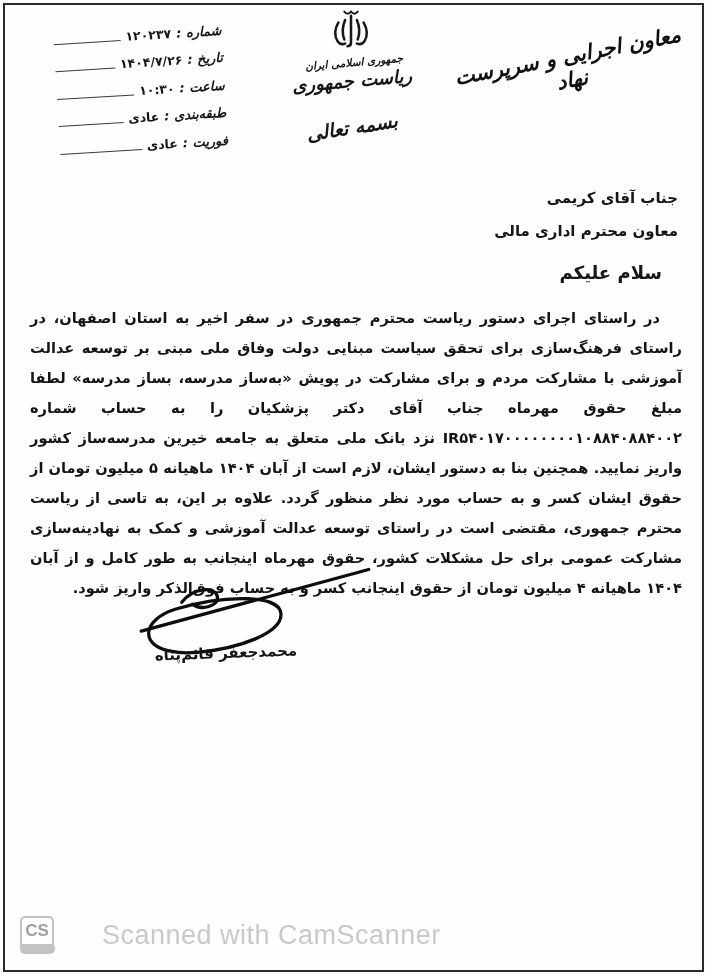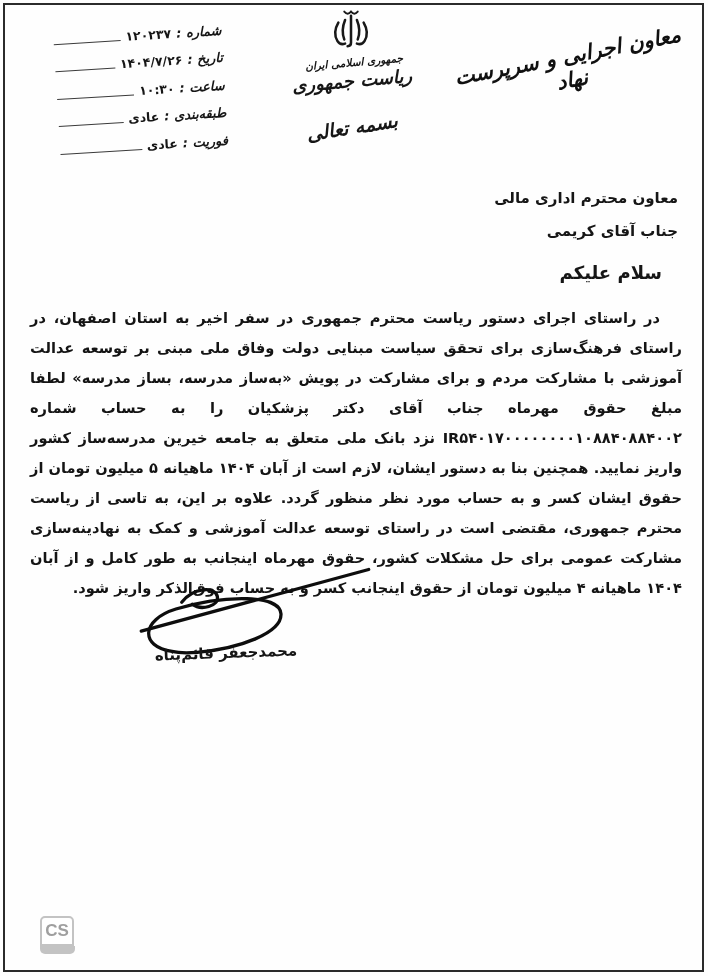--- a/index.html
+++ b/index.html
@@ -44,21 +44,21 @@
     position:absolute;right:26px;left:30px;top:288px;direction:rtl;
     font-size:14.6px;font-weight:700;line-height:30px;text-align:justify;
     text-indent:22px;color:#141414;
   }
   .body-text bdi{direction:ltr;unicode-bidi:isolate;}
   
   .signature{position:absolute;left:128px;top:556px;}
   .signer-name{position:absolute;left:146px;top:644px;width:160px;text-align:center;
     direction:rtl;font-size:15px;font-weight:700;transform:rotate(-2deg);}
   
-  .footer{position:absolute;left:40px;top:916px;height:44px;display:flex;align-items:flex-start;gap:35px;}
+  .footer{position:absolute;left:20px;top:916px;height:44px;display:flex;align-items:flex-start;gap:35px;}
   .cs-badge{width:34px;position:relative;}
   .cs-box{width:30px;height:26px;border:2.5px solid #c3c3c3;border-radius:5px 5px 0 0;
     display:flex;align-items:center;justify-content:center;
     font-family:"Liberation Sans",sans-serif;font-weight:700;font-size:17px;color:#9f9f9f;
     background:#fff;}
   .cs-bar{width:35px;height:8px;background:#c3c3c3;border-radius:0 0 5px 5px;}
   .cs-text{margin-left:13px;font-family:"Liberation Sans",sans-serif;
     font-size:27px;color:#c9c9c9;letter-spacing:0.5px;line-height:38px;}
 </style>
 </head>
@@ -107,22 +107,22 @@
       </g>
     </svg>
   </div>
   <div class="org1">جمهوری اسلامی ایران</div>
   <div class="org2">ریاست جمهوری</div>
   <div class="bismillah">بسمه تعالی</div>
 
   <div class="unit-title">معاون اجرایی و سرپرست نهاد</div>
 
   <div class="recipient">
+    <div>جناب آقای کریمی</div>
     <div>معاون محترم اداری مالی</div>
-    <div>جناب آقای کریمی</div>
   </div>
 
   <div class="salutation">سلام علیکم</div>
   <p class="body-text"><span>در راستای اجرای دستور ریاست محترم جمهوری در سفر اخیر به استان اصفهان، در راستای فرهنگ‌سازی برای تحقق سیاست مبنایی دولت وفاق ملی مبنی بر توسعه عدالت آموزشی با مشارکت مردم و برای مشارکت در پویش «به‌ساز مدرسه، بساز مدرسه» لطفا مبلغ حقوق مهرماه جناب آقای دکتر پزشکیان را به حساب شماره</span> <bdi>IR۵۴۰۱۷۰۰۰۰۰۰۰۰۱۰۸۸۴۰۸۸۴۰۰۲</bdi> <span>نزد بانک ملی متعلق به جامعه خیرین مدرسه‌ساز کشور واریز نمایید. همچنین بنا به دستور ایشان، لازم است از آبان ۱۴۰۴ ماهیانه ۵ میلیون تومان از حقوق ایشان کسر و به حساب مورد نظر منظور گردد. علاوه بر این، به تاسی از ریاست محترم جمهوری، مقتضی است در راستای توسعه عدالت آموزشی و کمک به نهادینه‌سازی مشارکت عمومی برای حل مشکلات کشور، حقوق مهرماه اینجانب به طور کامل و از آبان ۱۴۰۴ ماهیانه ۴ میلیون تومان از حقوق اینجانب کسر و به حساب فوق‌الذکر واریز شود.</span></p>
 
   <div class="signature">
     <svg viewBox="0 0 250 110" width="252" height="106" aria-hidden="true">
       <g fill="none" stroke="#0d0d0d" stroke-width="3.4" stroke-linecap="round">
         <path d="M40 99 C 6 94 8 66 44 55 C 96 40 152 40 153 60 C 154 80 110 96 66 100 C 52 101 44 100 40 99"></path>
         <path d="M8 78 L 244 14"></path>
@@ -130,14 +130,15 @@
       </g>
     </svg>
   </div>
   <div class="signer-name">محمدجعفر قائم‌پناه</div>
 
   <div class="footer">
     <div class="cs-badge">
       <div class="cs-box">CS</div>
       <div class="cs-bar"></div>
     </div>
+    <div class="cs-text">Scanned with CamScanner</div>
   </div>
 </div>
 
 </body></html>

